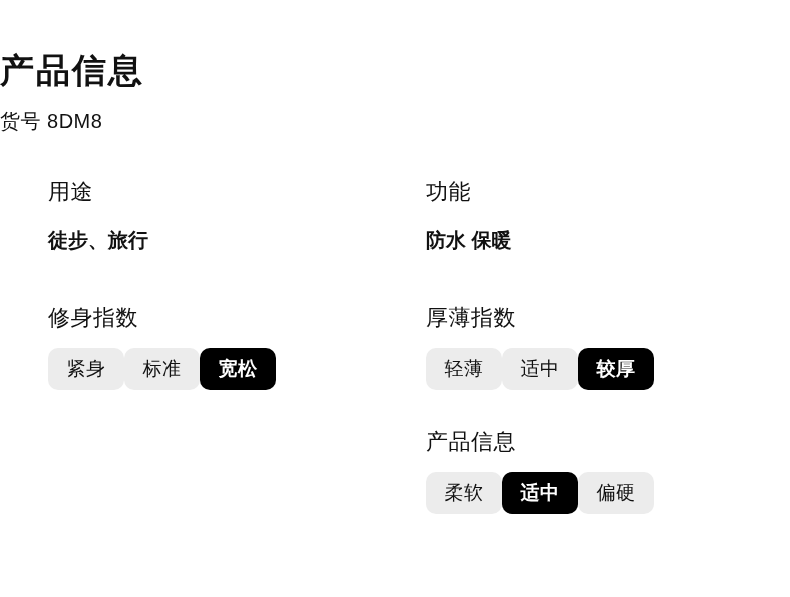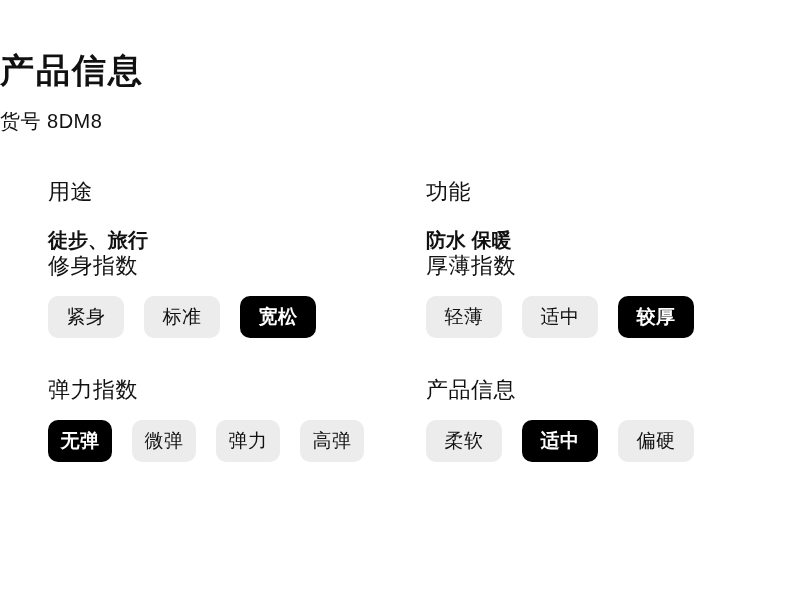--- a/index.html
+++ b/index.html
@@ -38,26 +38,26 @@
     font-weight: 400;
     line-height: 24px;
     letter-spacing: 0.5px;
   }
   .attr-value {
     margin-top: 22px;
     font-size: 20px;
     font-weight: 700;
     line-height: 28px;
   }
-  .index-section { }
+  .index-section { margin-top: 52px; }
   .index-section.second { margin-top: 40px; }
   .pill-row {
     margin-top: 18px;
     display: flex;
-    gap: 20px;
+    gap: 0;
   }
   .pill {
     width: 76px;
     height: 42px;
     border-radius: 10px;
     background: var(--pill-bg, #ececec);
     color: var(--text, #111);
     font-size: 19px;
     font-weight: 400;
     display: flex;
@@ -94,29 +94,20 @@
 
       <div class="index-section">
         <div class="section-heading">修身指数</div>
         <div class="pill-row">
           <div class="pill">紧身</div>
           <div class="pill">标准</div>
           <div class="pill selected">宽松</div>
         </div>
       </div>
 
-      <div class="index-section second">
-        <div class="section-heading">弹力指数</div>
-        <div class="pill-row">
-          <div class="pill selected">无弹</div>
-          <div class="pill">微弹</div>
-          <div class="pill">弹力</div>
-          <div class="pill">高弹</div>
-        </div>
-      </div>
 
     </div>
 
     <div class="col">
 
       <div class="attr-section">
         <div class="section-heading">功能</div>
         <div class="attr-value">防水 保暖</div>
       </div>
 

